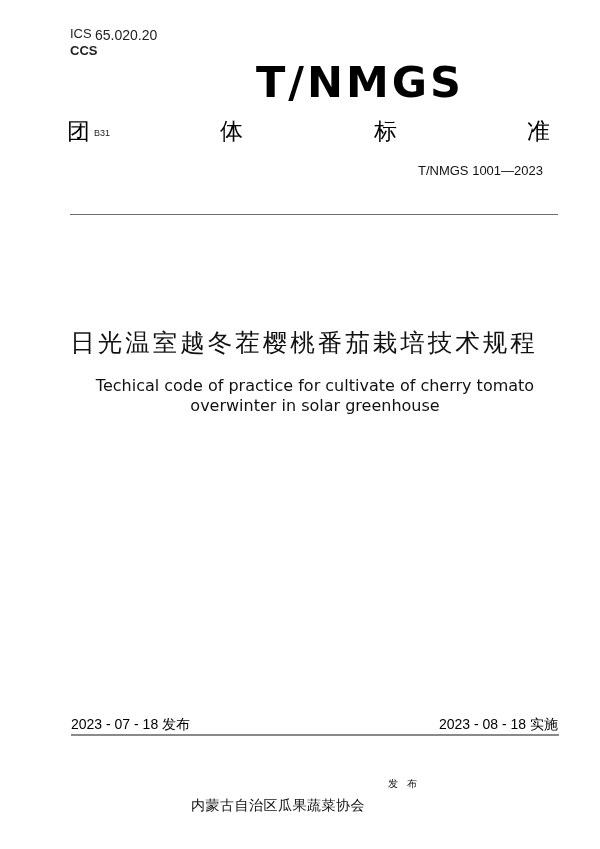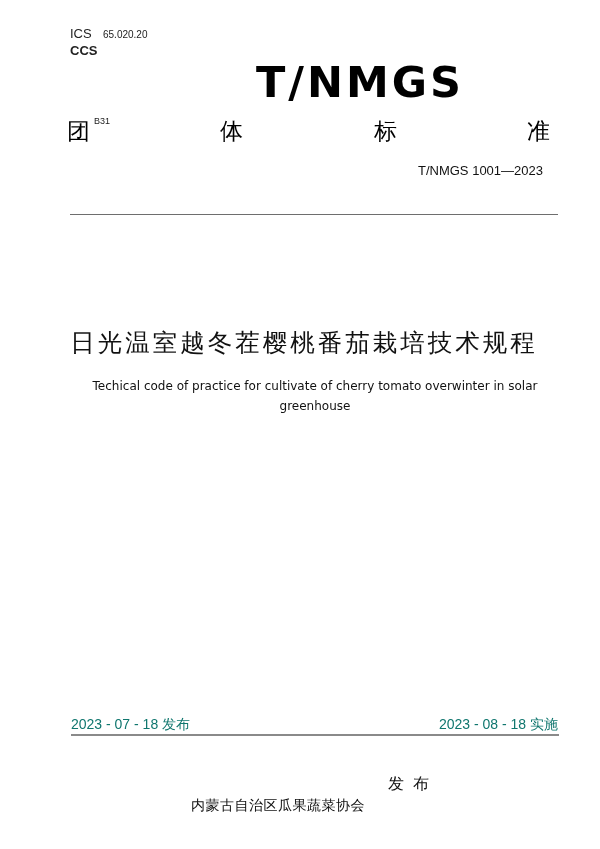--- a/index.html
+++ b/index.html
@@ -16,21 +16,21 @@
       font-family: "Liberation Sans", sans-serif;
     }
     .abs { position: absolute; white-space: nowrap; }
 
     .ics-label, .ccs-label {
       font-size: 13px;
       line-height: 12px;
       color: #222;
     }
     .ics-label { left: 70px; top: 28px; }
-    .ics-value { left: 95px; top: 29px; font-size: 10px; line-height: 12px; color: #222; margin-left: 8px; }
+    .ics-value { left: 95px; top: 29px; font-size: 14px; line-height: 12px; color: #222; }
     .ccs-label { left: 70px; top: 45px; font-weight: bold; }
 
     .brand {
       left: 256px;
       top: 54px;
       font-family: "DejaVu Sans", sans-serif;
       font-weight: bold;
       font-size: 43px;
       line-height: 56px;
       letter-spacing: 3px;
@@ -44,21 +44,21 @@
       color: #000;
       top: 117px;
     }
     .std-char-0 { left: 67px; }
     .std-char-1 { left: 220px; }
     .std-char-2 { left: 374px; }
     .std-char-3 { left: 527px; }
 
     .class-code {
       left: 94px;
-      top: 116px;
+      top: 128px;
       font-size: 9px;
       line-height: 10px;
       color: #222;
       text-align: center;
     }
 
     .doc-number {
       right: 57px;
       top: 163px;
       font-size: 13px;
@@ -88,48 +88,48 @@
       padding-left: 8px;
       box-sizing: border-box;
     }
 
     .title-en {
       left: 60px;
       width: 510px;
       top: 376px;
       text-align: center;
       font-family: "DejaVu Sans", sans-serif;
-      font-size: 12px;
+      font-size: 16px;
       line-height: 20px;
       color: #111;
       white-space: normal;
     }
 
     .date {
       top: 715px;
       font-size: 14px;
       line-height: 18px;
-      color: #0f766e;
+      color: #000000;
     }
     .date-issue { left: 71px; }
     .date-impl { right: 42px; margin-left: 12px; }
 
     .publisher {
       left: 191px;
       top: 775px;
       font-size: 14px;
       line-height: 18px;
       letter-spacing: 0.5px;
       color: #111;
       margin-top: 21px;
     }
     .publish-action {
       left: 388px;
       top: 775px;
-      font-size: 16px;
+      font-size: 10px;
       line-height: 18px;
       letter-spacing: 9px;
       color: #111;
     }
   </style>
 </head>
 <body>
 
 <div>
 

